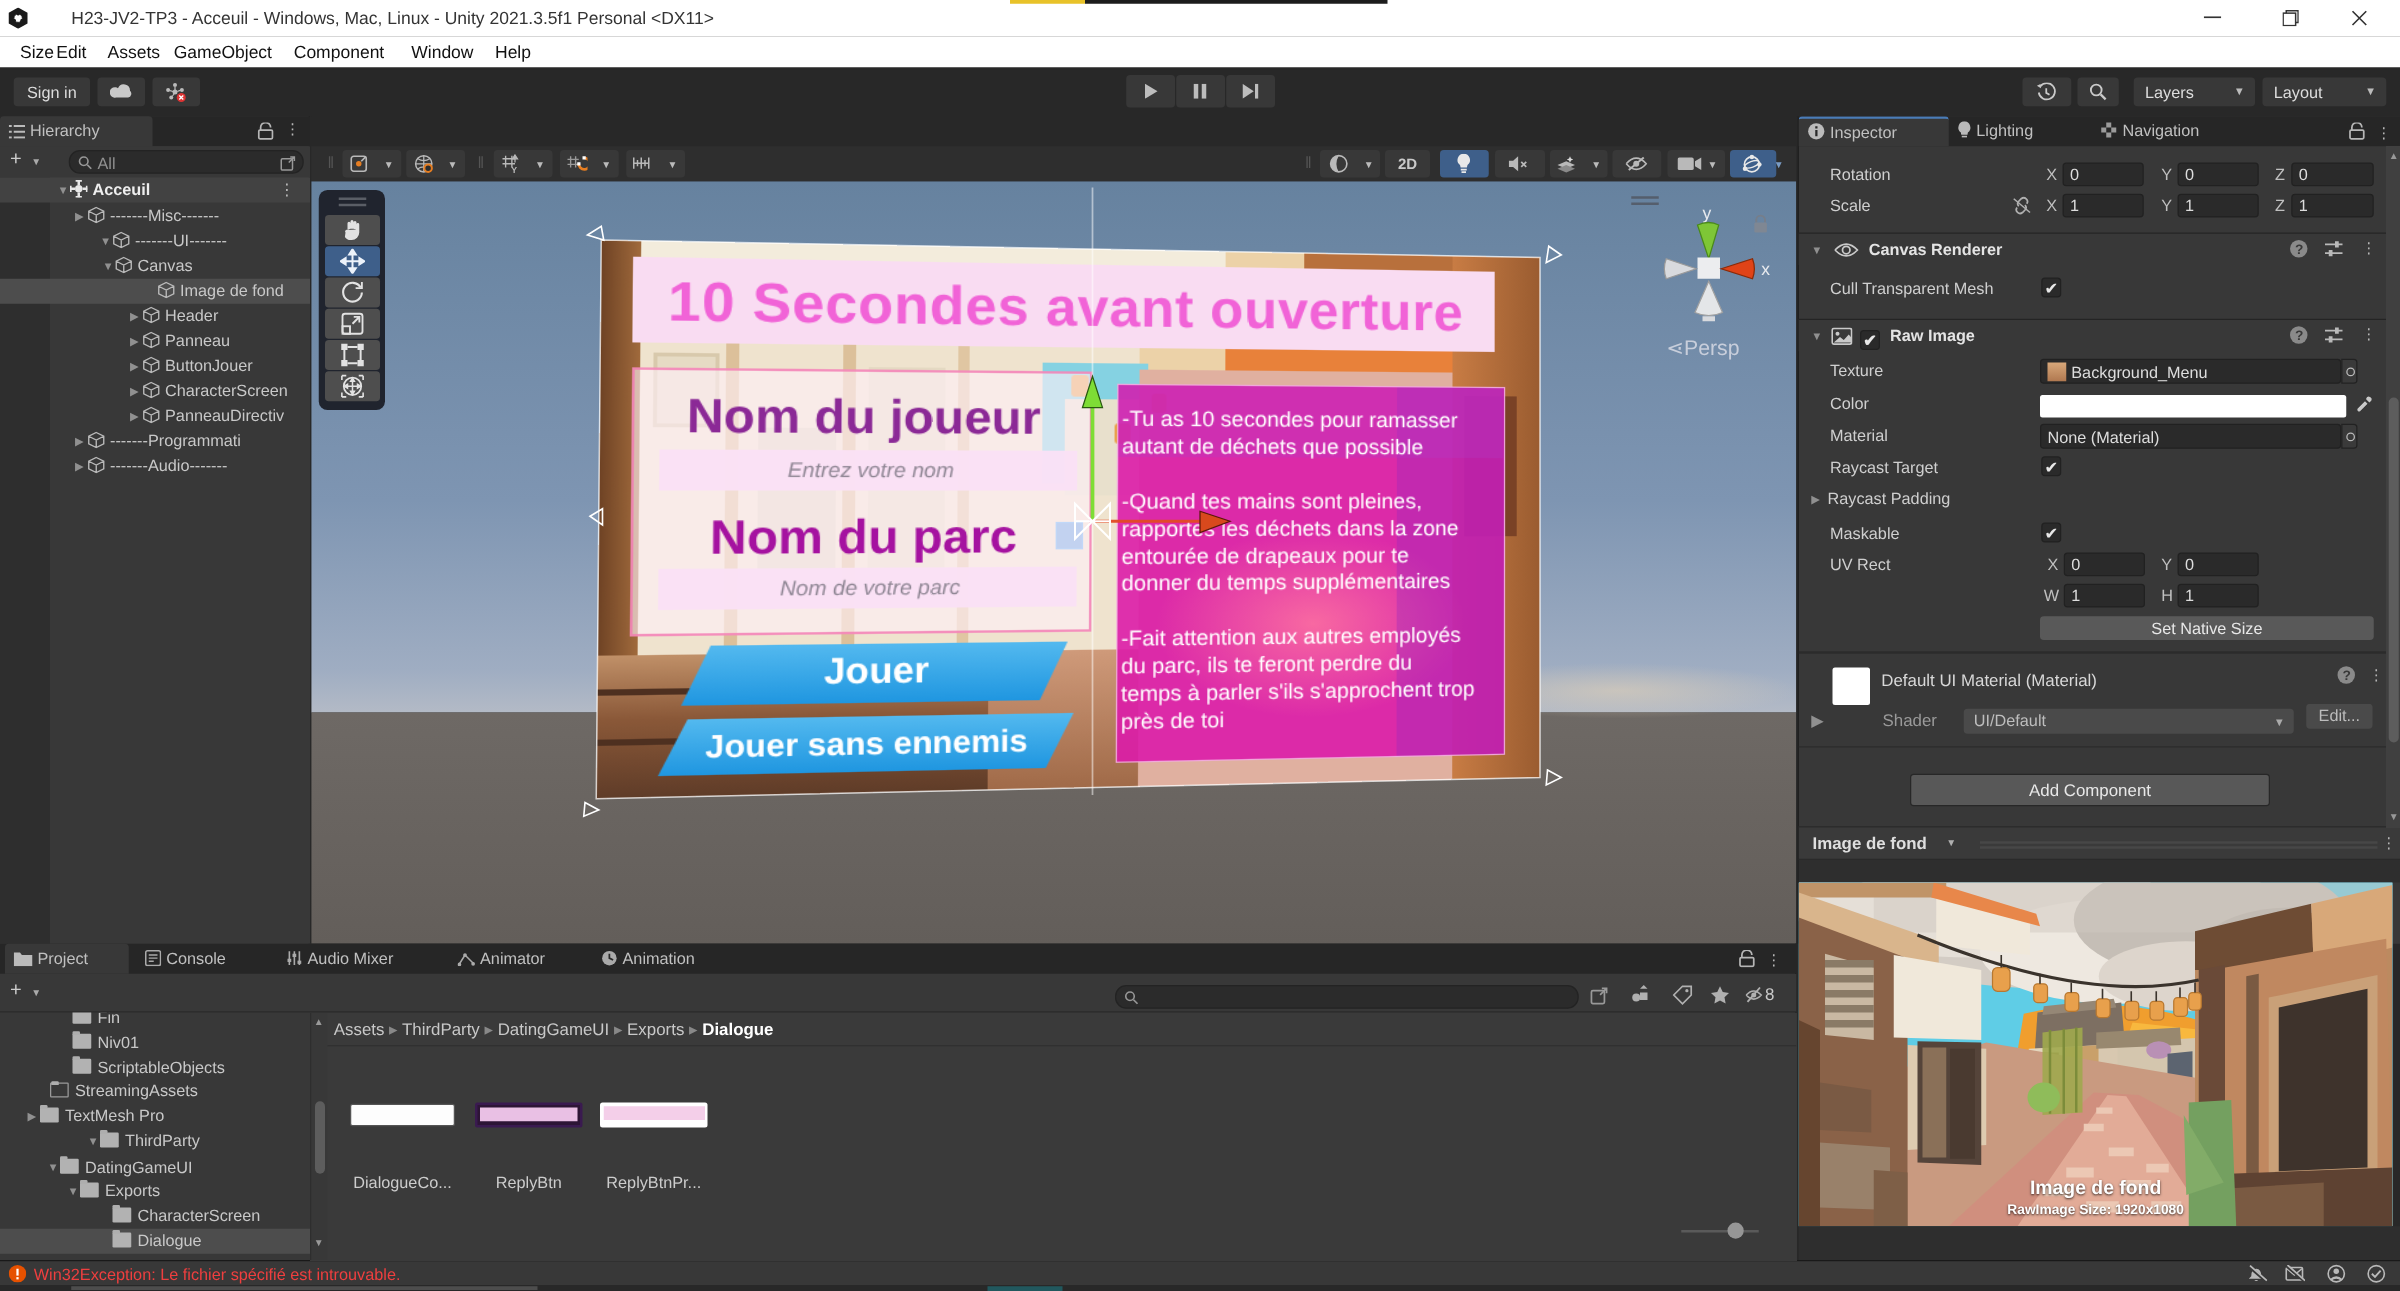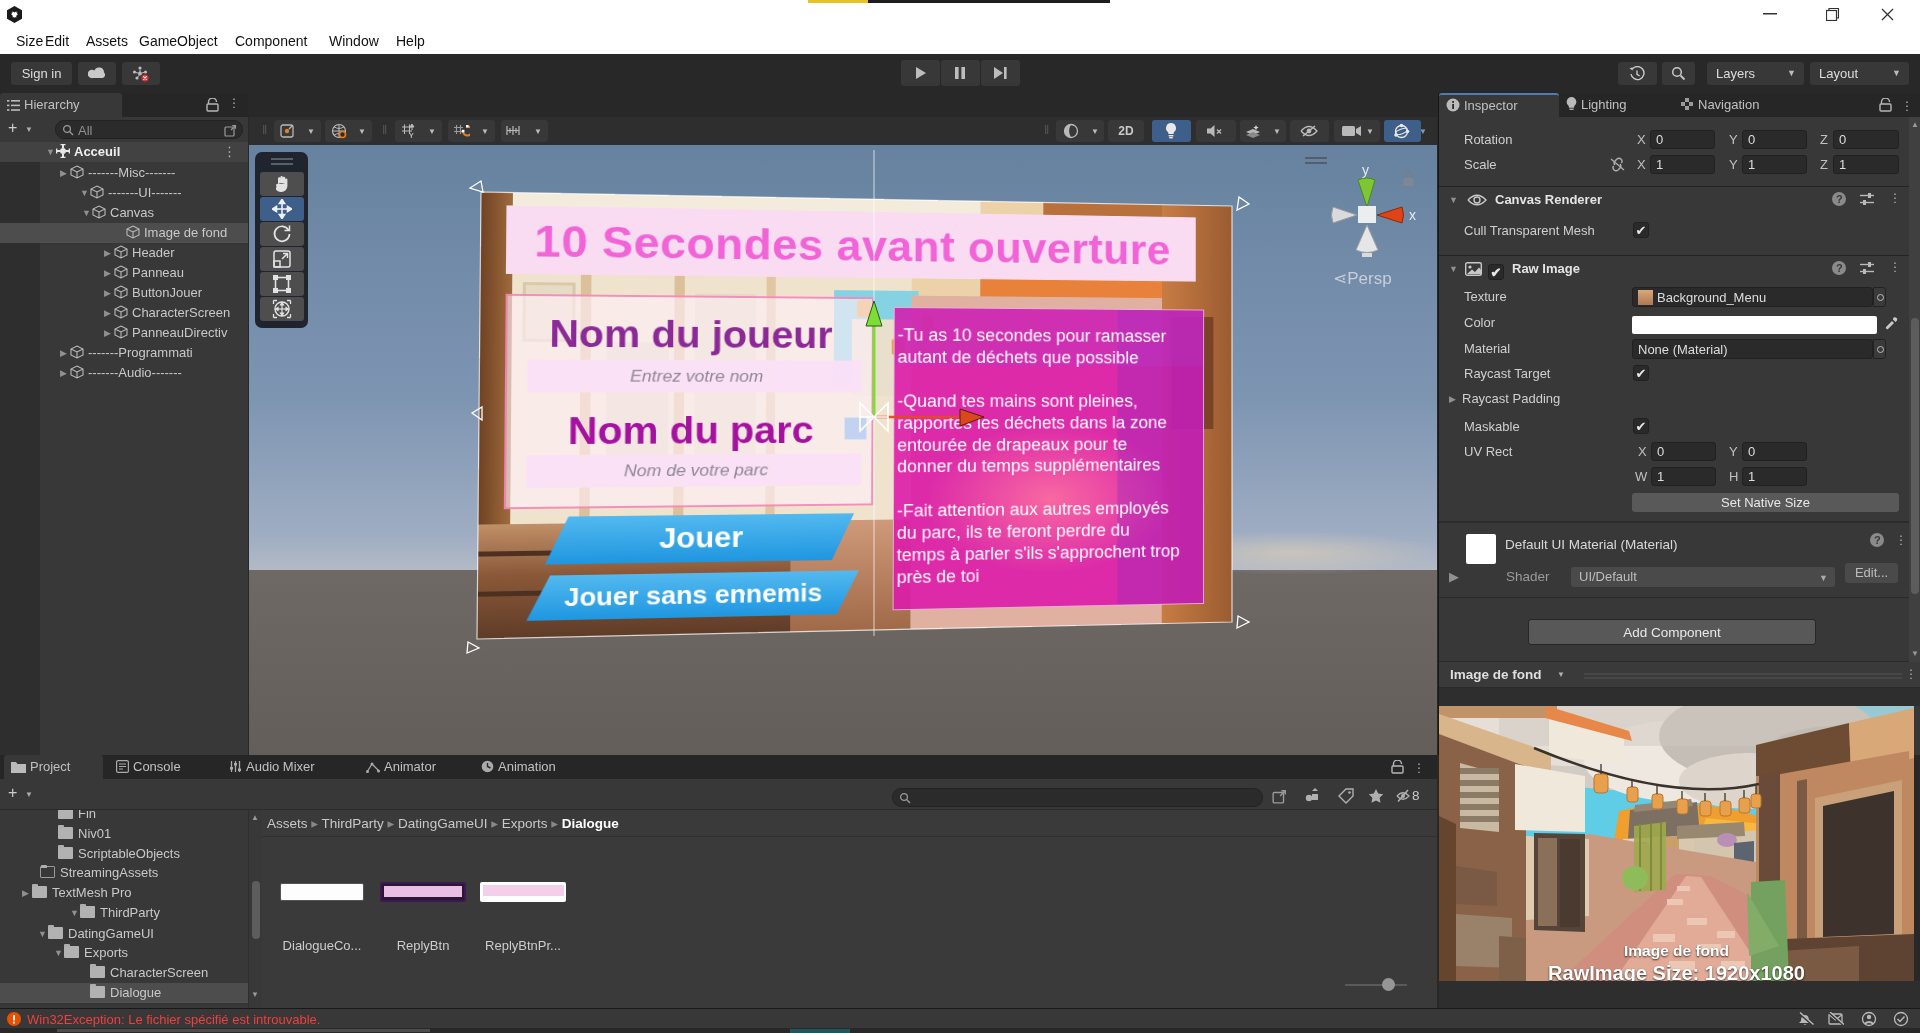--- a/index.html
+++ b/index.html
@@ -51,20 +51,21 @@
 
 <div id="titlebar">
   <svg class="abs" style="left:6px;top:6px" width="17" height="17" viewBox="0 0 17 17">
         <path d="M8.5 0 L16 4.2 V12.7 L8.5 17 L1 12.7 V4.2 Z" fill="#1a1a1a"></path>
         <circle cx="8.5" cy="8.5" r="3.4" fill="#fff"></circle>
         <path d="M8.5 5.1 a3.4 3.4 0 0 1 0 6.8 a3.4 3.4 0 0 1 0 -6.8" fill="none" stroke="#1a1a1a" stroke-width="0.8"></path>
         <circle cx="8.5" cy="5.3" r="1.1" fill="#1a1a1a"></circle>
         <circle cx="5.6" cy="10.2" r="1.1" fill="#1a1a1a"></circle>
         <circle cx="11.4" cy="10.2" r="1.1" fill="#1a1a1a"></circle>
       </svg>
+  <div id="title">H23-JV2-TP3 - Acceuil - Windows, Mac, Linux - Unity 2021.3.5f1 Personal &lt;DX11&gt;</div>
   <div class="abs" style="left:808px;top:0;width:60px;height:3px;background:#e8c229"></div>
   <div class="abs" style="left:868px;top:0;width:242px;height:3px;background:#1d1d1d"></div>
   <svg class="abs" style="left:1763px;top:13px" width="14" height="2">
         <rect width="14" height="1.5" fill="#333"></rect>
       </svg>
   <svg class="abs" style="left:1826px;top:8px" width="13" height="13" viewBox="0 0 13 13">
         <rect x="0.5" y="2.5" width="10" height="10" fill="none" stroke="#333" stroke-width="1.2"></rect>
         <path d="M3 2.5 V0.5 H12.5 V10 H10.5" fill="none" stroke="#333" stroke-width="1.2"></path>
       </svg>
   <svg class="abs" style="left:1881px;top:8px" width="13" height="13" viewBox="0 0 13 13">
@@ -658,21 +659,21 @@
             <line x1="218" y1="80" x2="218" y2="88"></line>
             <line x1="243" y1="85" x2="243" y2="93"></line>
             <line x1="266" y1="87" x2="266" y2="95"></line>
             <line x1="286" y1="87" x2="286" y2="95"></line>
             <line x1="305" y1="84" x2="305" y2="92"></line>
             <line x1="317" y1="80" x2="317" y2="88"></line>
           </g>
   </svg>
  </div>
       <div class="abs" style="left:0;top:849px;width:475px;height:22px;text-align:center;color:#fff;font-weight:bold;font-size:15.5px;text-shadow:0 1px 2px rgba(0,0,0,0.8)">Image de fond</div>
-      <div class="abs" style="left:0;top:869px;width:475px;height:22px;text-align:center;color:#fff;font-weight:bold;font-size:20px;text-shadow:0 1px 2px rgba(0,0,0,0.8)">RawImage Size: 1920x1080</div>
+      <div class="abs" style="left:0;top:869px;width:475px;height:22px;text-align:center;color:#fff;font-weight:bold;font-size:11px;text-shadow:0 1px 2px rgba(0,0,0,0.8)">RawImage Size: 1920x1080</div>
       <div class="abs" style="left:0;top:888px;width:482px;height:27px;background:#2e2e2e"></div>
       <div class="abs" style="left:470px;top:24px;width:12px;height:545px;background:#404040"></div>
       <div class="abs" style="left:472px;top:225px;width:8px;height:276px;background:#5d5d5d;border-radius:4px"></div>
       <div class="abs" style="left:472px;top:27px;color:#999;font-size:8px">▲</div>
       <div class="abs" style="left:472px;top:556px;color:#999;font-size:8px">▼</div>
     </div>
 
 <div id="proj">
       <div class="tabbar" style="left:0;top:0;width:1437px;height:24px"></div>
       <div class="tab active" style="left:4px;width:99px"><svg class="ticon" width="15" height="12" viewBox="0 0 15 12">

